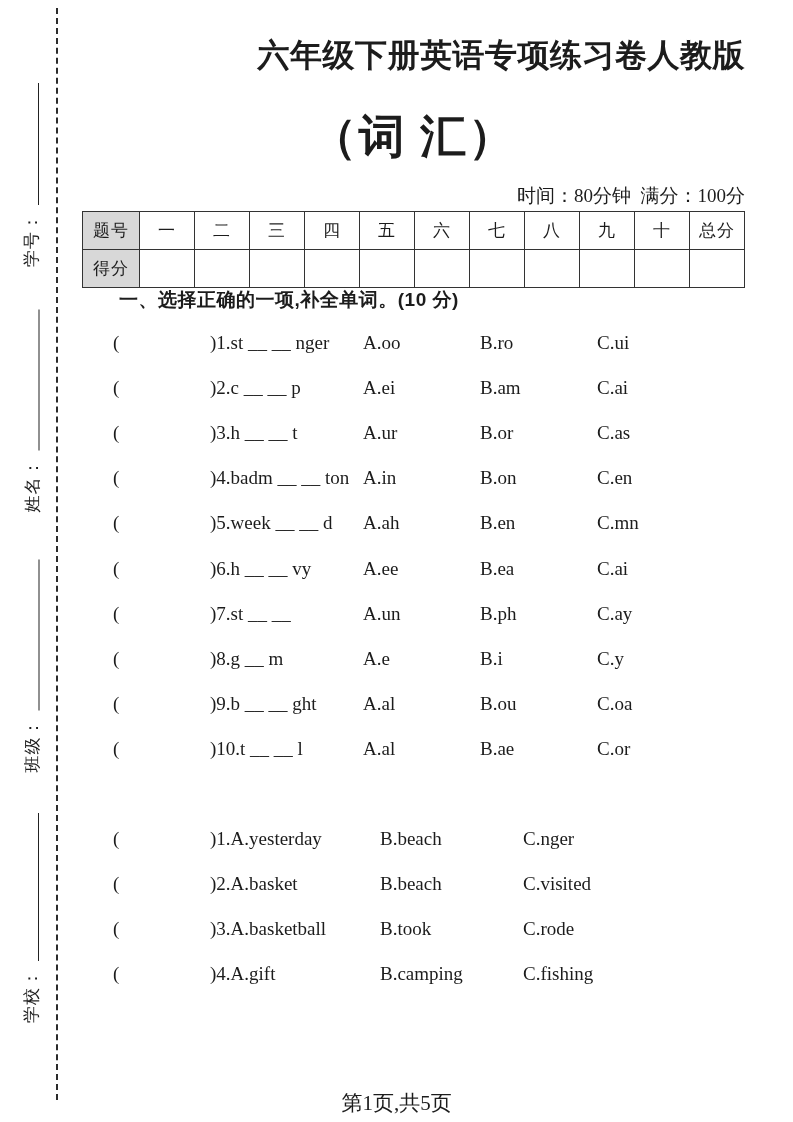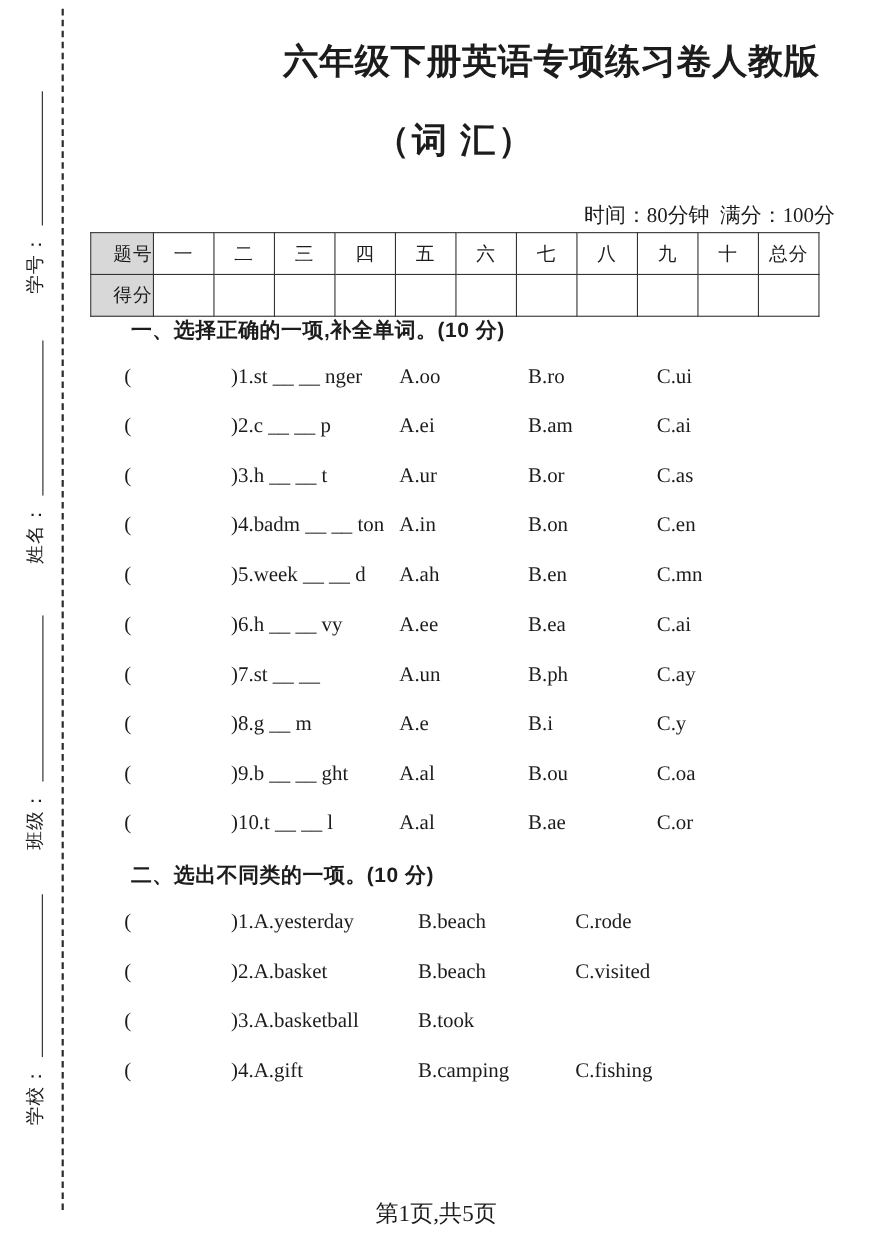--- a/index.html
+++ b/index.html
@@ -26,38 +26,38 @@
     border-bottom:1.8px solid #222222;
   }
 
   
   .title {
     position:absolute; left:82px; top:34px; width:663px;
     text-align:right; font-size:32px; font-weight:bold; letter-spacing:0.5px;
   }
   .subtitle {
     position:absolute; left:82px; top:106px; width:663px;
-    text-align:center; font-size:32px; font-weight:bold; letter-spacing:2px;
+    text-align:center; font-size:46px; font-weight:bold; letter-spacing:2px;
   }
   .meta {
-    position:absolute; left:96px; top:183px; width:663px;
+    position:absolute; left:82px; top:183px; width:663px;
     text-align:right; font-size:19px; white-space:pre;
   }
 
   
   .score-table {
     position:absolute; left:82px; top:211px; width:663px;
     border-collapse:collapse; table-layout:fixed;
     font-size:17px;
   }
   .score-table td {
     border:1.5px solid #333333; height:38px; text-align:center;
     vertical-align:middle; letter-spacing:1px;
   }
-  .score-table td.hd { background:#d8d8d8;text-align:right; }
+  .score-table td.hd { background:#d8d8d8; }
 
   
   .sec-heading {
     position:absolute; left:79px; width:663px;
     font-family:"Liberation Sans","DejaVu Sans",sans-serif;
     font-weight:bold; font-size:19px; letter-spacing:0.5px;margin-left:40px;
   }
   .sec1-heading { top:287px; }
   .sec2-heading { top:783px; }
 
@@ -220,39 +220,39 @@
     </div>
     <div class="q-row s1">
       <span>(</span>
       <span>)10.t __ __ l</span>
       <span>A.al</span>
       <span>B.ae</span>
       <span>C.or</span>
     </div>
   </div>
 
-  <div class="sec-heading sec2-heading">二、选出不同类的一项。(10 分)</div>
 
   <div class="q-block q-block-2">
     <div class="q-row s2">
       <span>(</span>
       <span>)1.A.yesterday</span>
       <span>B.beach</span>
-      <span>C.rode</span>
+      <span>C.nger</span>
     </div>
     <div class="q-row s2">
       <span>(</span>
       <span>)2.A.basket</span>
       <span>B.beach</span>
       <span>C.visited</span>
     </div>
     <div class="q-row s2">
       <span>(</span>
       <span>)3.A.basketball</span>
       <span>B.took</span>
+      <span>C.rode</span>
     </div>
     <div class="q-row s2">
       <span>(</span>
       <span>)4.A.gift</span>
       <span>B.camping</span>
       <span>C.fishing</span>
     </div>
   </div>
 
   <div class="footer">第1页,共5页</div>

